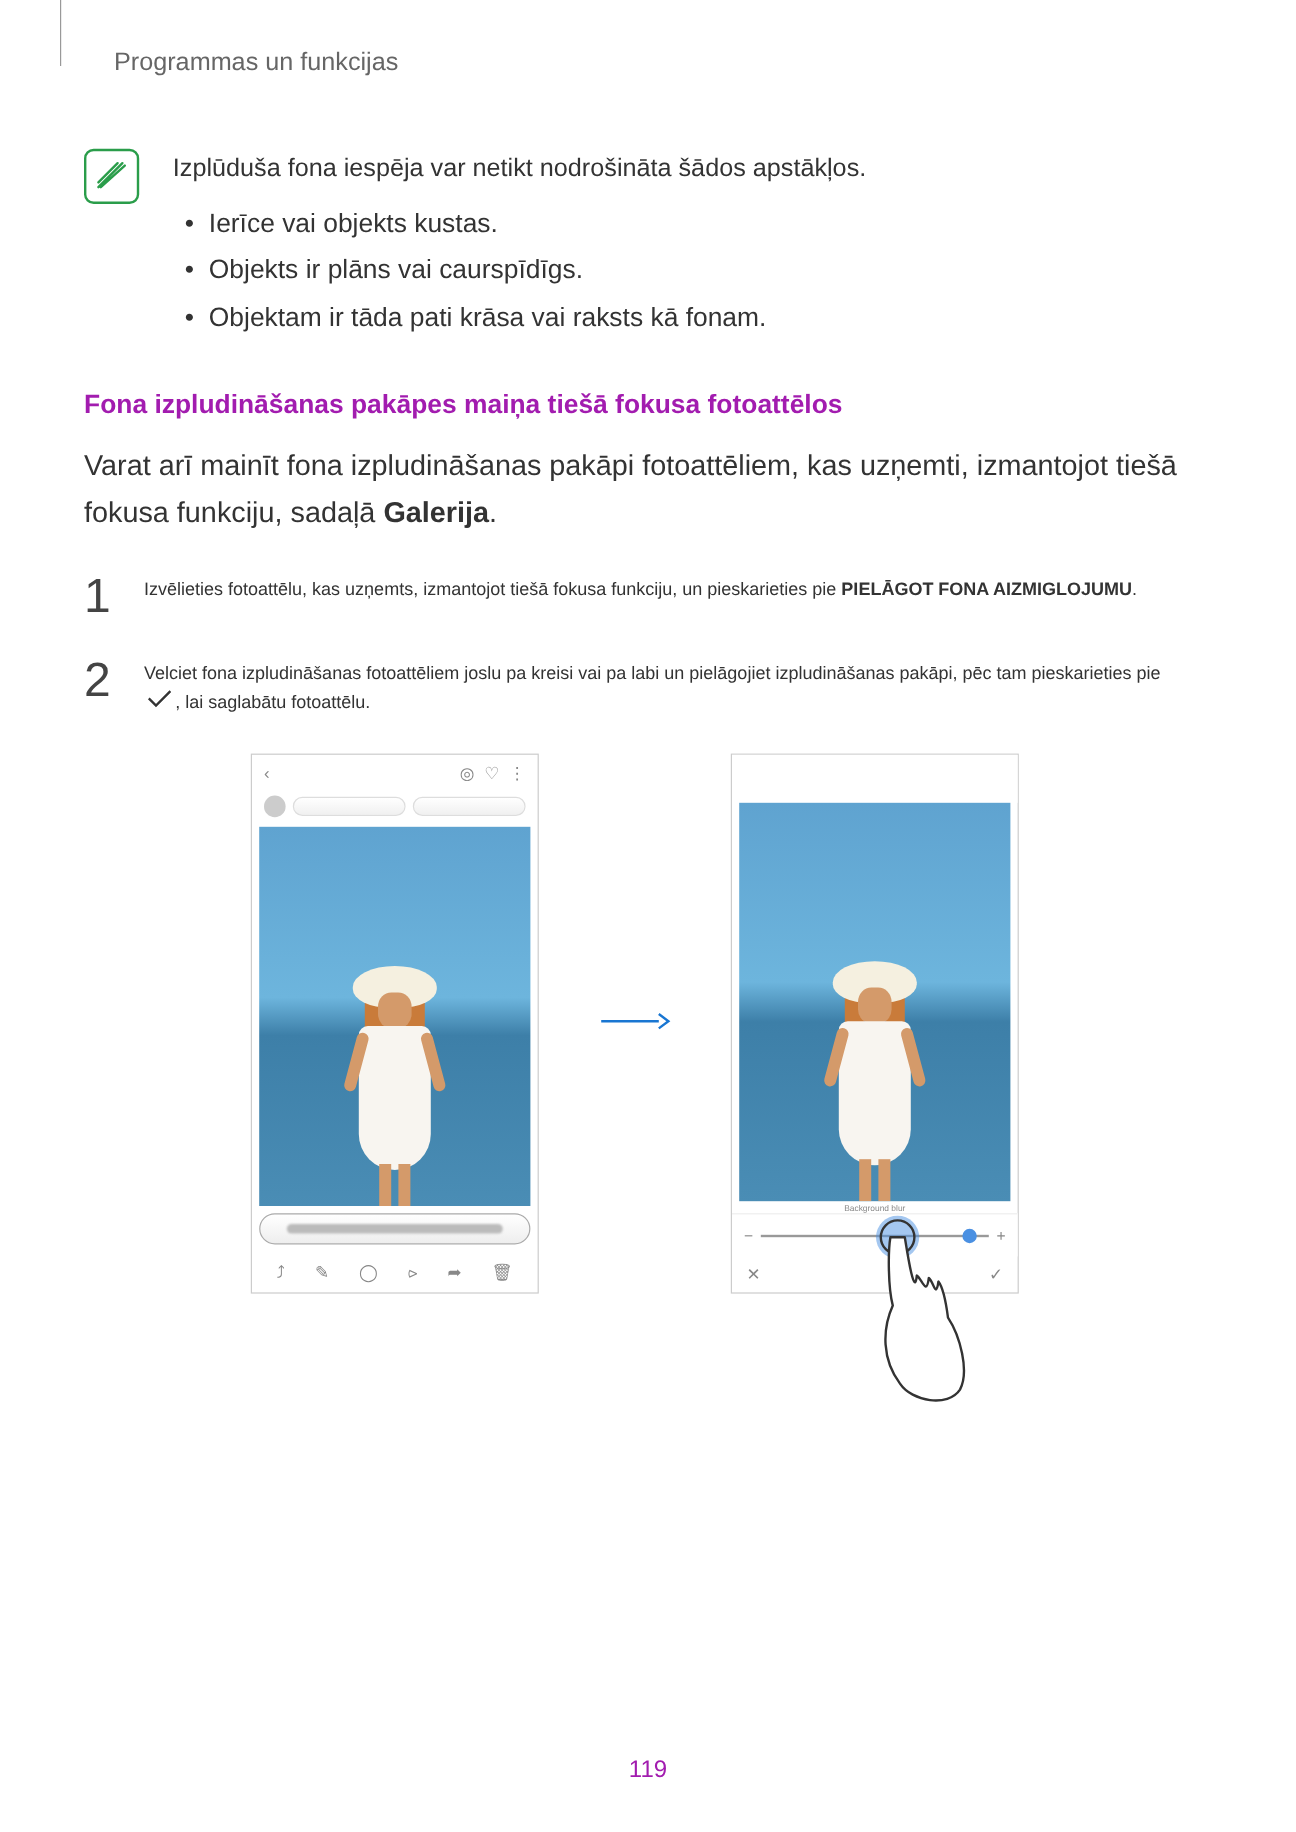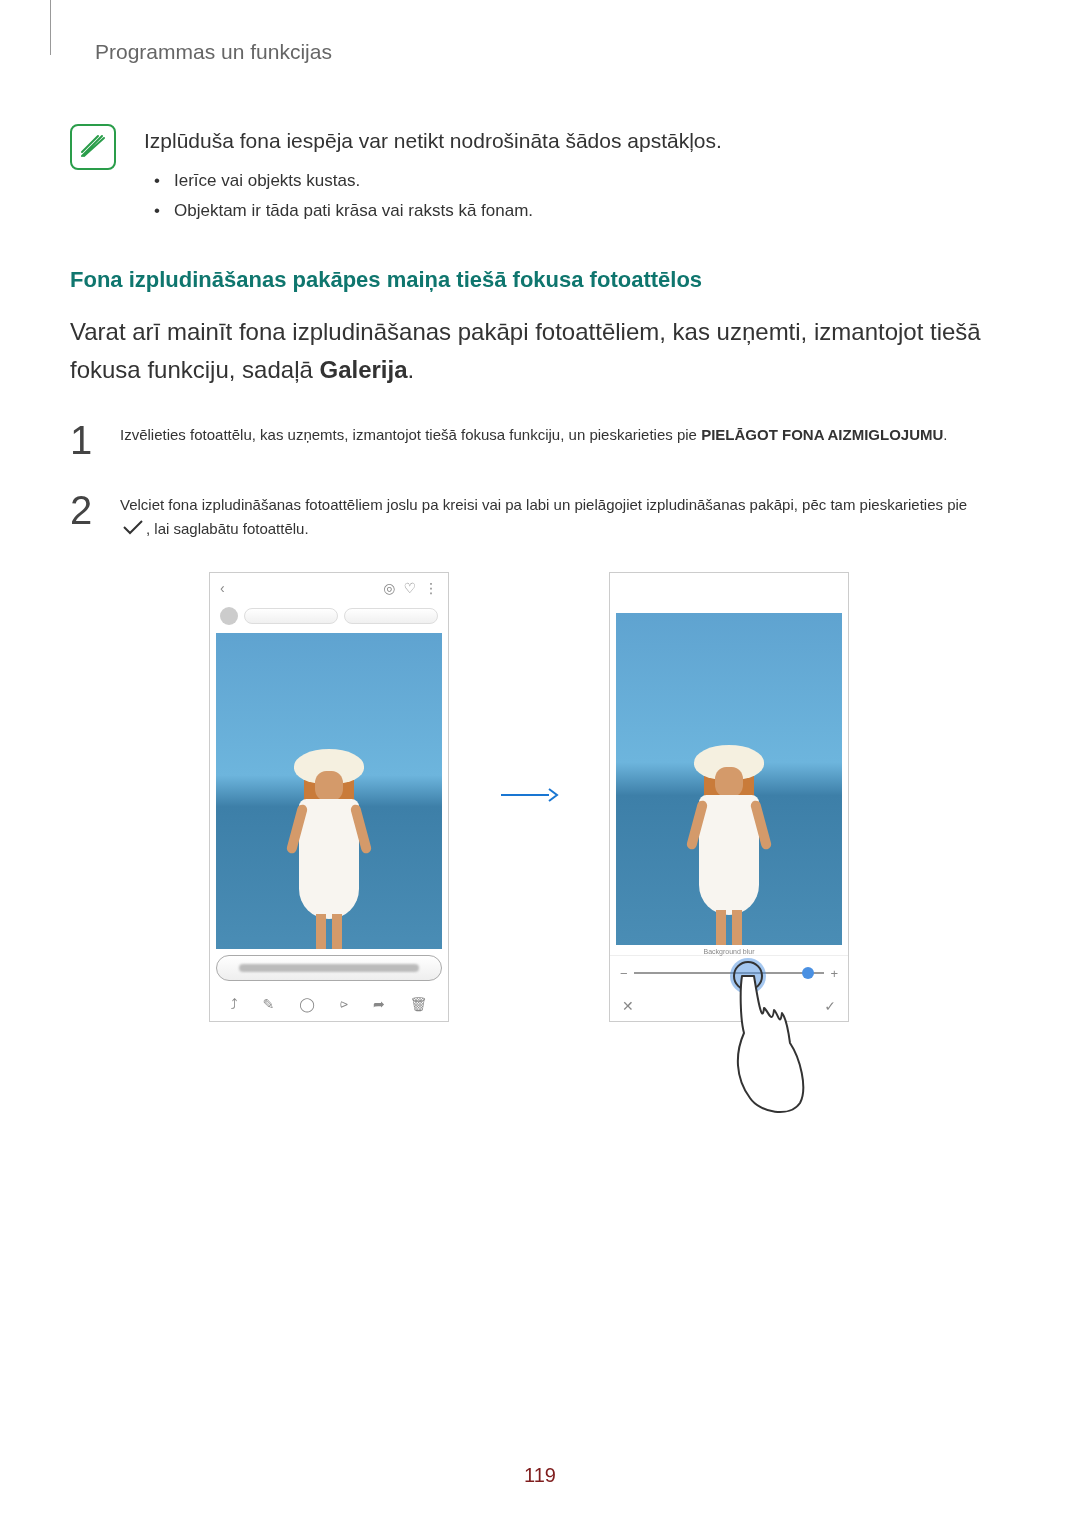--- a/index.html
+++ b/index.html
@@ -49,34 +49,34 @@
   .note-content p {
     font-size: 21px;
     line-height: 1.6;
     margin-bottom: 8px;
   }
   .note-list {
     list-style: none;
     padding-left: 30px;
   }
   .note-list li {
-    font-size: 17px;
+    font-size: 22px;
     line-height: 1.8;
     position: relative;
   }
   .note-list li::before {
     content: "•";
     position: absolute;
     left: -20px;
     color: #333;
   }
   .section-heading {
     font-size: 22px;
     font-weight: bold;
-    color: #0f766e;
+    color: #a21caf;
     margin-bottom: 20px;
   }
   .body-text {
     font-size: 24px;
     line-height: 1.6;
     margin-bottom: 30px;
   }
   .step-row {
     display: flex;
     gap: 20px;
@@ -286,40 +286,41 @@
     right: 168px;
     bottom: -110px;
   }
   .page-number {
     position: absolute;
     bottom: 40px;
     left: 0;
     right: 0;
     text-align: center;
     font-size: 20px;
-    color: #7f1d1d;
+    color: #a21caf;
   }
 </style>
 </head>
 <body>
 
 <div class="page">
   <div class="side-line"></div>
   <div class="header">Programmas un funkcijas</div>
 
   <div class="note-block">
     <div class="note-icon-box">
       <svg width="30" height="30" viewBox="0 0 30 30">
         <path d="M4 24 L24 4 M6 24 L26 6 M4 20 L20 4" stroke="#2a9d4a" stroke-width="2" fill="none" stroke-linecap="round"></path>
       </svg>
     </div>
     <div class="note-content">
       <p>Izplūduša fona iespēja var netikt nodrošināta šādos apstākļos.</p>
       <ul class="note-list">
         <li>Ierīce vai objekts kustas.</li>
+        <li>Objekts ir plāns vai caurspīdīgs.</li>
         <li>Objektam ir tāda pati krāsa vai raksts kā fonam.</li>
       </ul>
     </div>
   </div>
 
   <div class="section-heading">Fona izpludināšanas pakāpes maiņa tiešā fokusa fotoattēlos</div>
 
   <p class="body-text">
     <span>Varat arī mainīt fona izpludināšanas pakāpi fotoattēliem, kas uzņemti, izmantojot tiešā fokusa funkciju, sadaļā </span><span class="bold">Galerija</span><span>.</span>
   </p>

